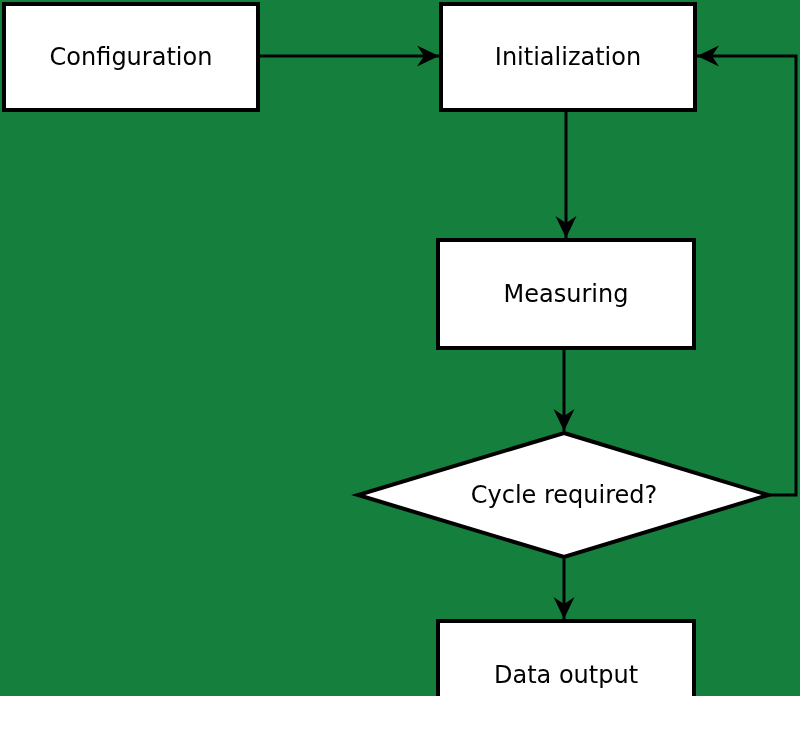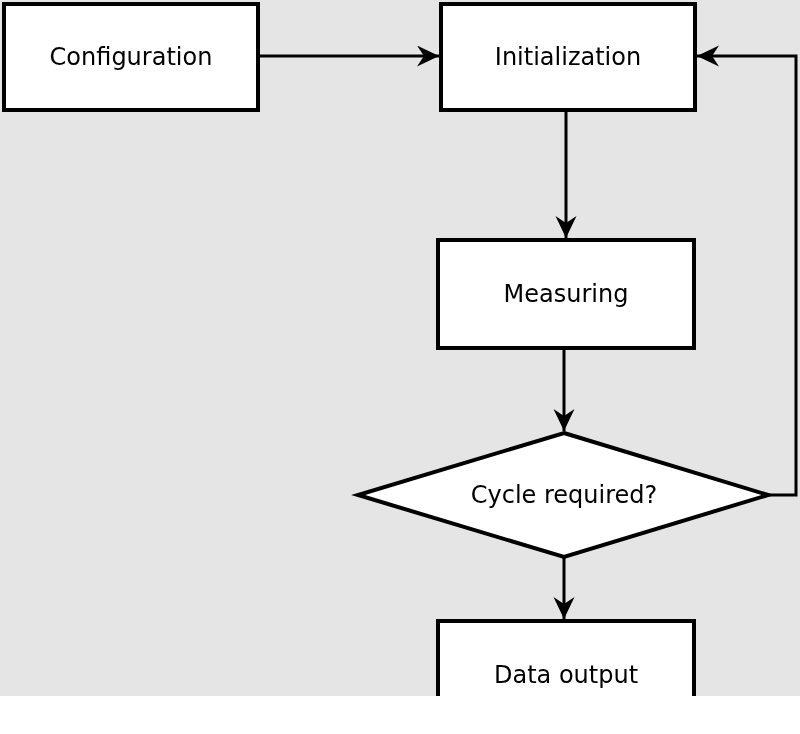--- a/index.html
+++ b/index.html
@@ -4,21 +4,21 @@
 <style>
   html, body {
     margin: 0;
     padding: 0;
     background: #ffffff;
   }
   .stage {
     position: relative;
     width: 800px;
     height: 696px;
-    background: #e5e5e5;
+    background: #15803d;
     overflow: hidden;
   }
   svg {
     display: block;
     font-family: "DejaVu Sans", "Liberation Sans", sans-serif;
   }
   .node-shape {
     fill: #ffffff;
     stroke: #000000;
     stroke-width: 4;

